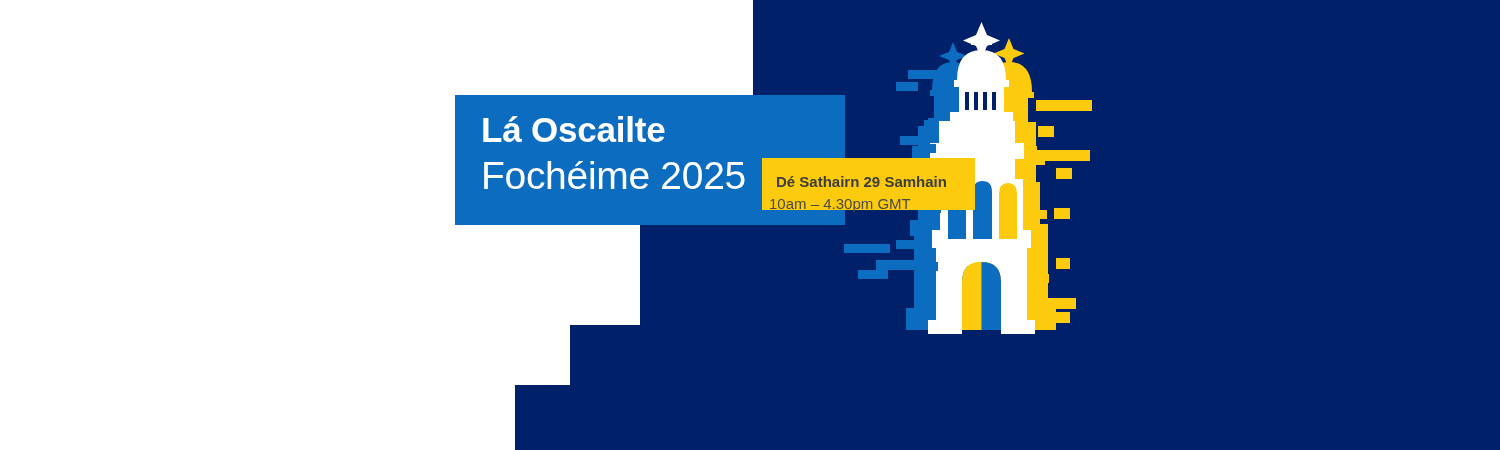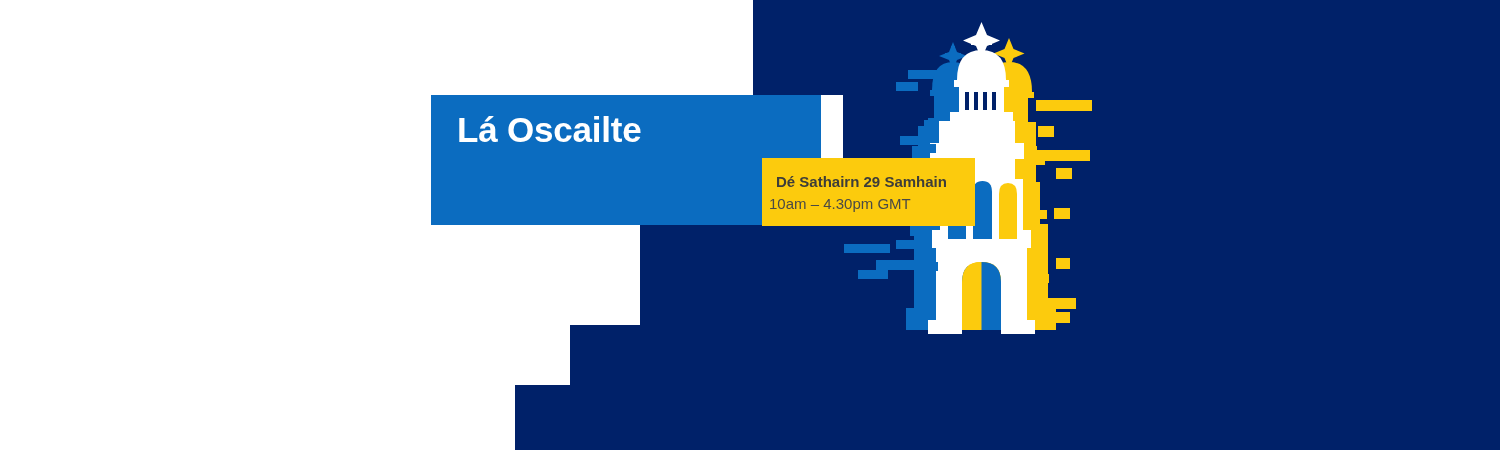--- a/index.html
+++ b/index.html
@@ -27,21 +27,21 @@
   
   #navy-mid     { left: 843px; top: 95px;  width: 657px; height: 130px; }
   
   #navy-step1   { left: 640px; top: 225px; width: 860px; height: 100px; }
   #navy-step2   { left: 570px; top: 325px; width: 930px; height: 60px; }
   #navy-step3   { left: 515px; top: 385px; width: 985px; height: 65px; }
 
   
   #title-bar {
     position: absolute;
-    left: 431px; top: 95px;
+    left: 455px; top: 95px;
     width: 390px; height: 130px;
     background: #0B6CC0;
     z-index: 6;
   }
   #title-line1 {
     position: absolute;
     left: 26px; top: 17px;
     color: #ffffff;
     font-size: 35px;
     font-weight: bold;
@@ -57,21 +57,21 @@
     font-weight: normal;
     letter-spacing: -0.3px;
     line-height: 1;
     white-space: nowrap;
   }
 
   
   #date-badge {
     position: absolute;
     left: 762px; top: 158px;
-    width: 213px; height: 68px;
+    width: 213px; height: 52px;
     background: #FCCB0D;
     z-index: 8;
   }
   #badge-date {
     position: absolute;
     left: 14px; top: 15px;
     color: #3D3D3A;
     font-size: 15px;
     font-weight: bold;
     white-space: nowrap;
@@ -234,20 +234,21 @@
         <rect x="196" y="202" width="11" height="9"></rect>
         <rect x="190" y="256" width="11" height="9"></rect>
         <rect x="198" y="266" width="11" height="9"></rect>
       </g>
 
     </svg>
   </div>
 
   <div id="title-bar">
     <div id="title-line1">Lá Oscailte</div>
+    <div id="title-line2">Fochéime 2025</div>
   </div>
 
   <div id="date-badge">
     <div id="badge-date">Dé Sathairn 29 Samhain</div>
     <div id="badge-time">10am – 4.30pm GMT</div>
   </div>
 
 </div>
 
 </body></html>

